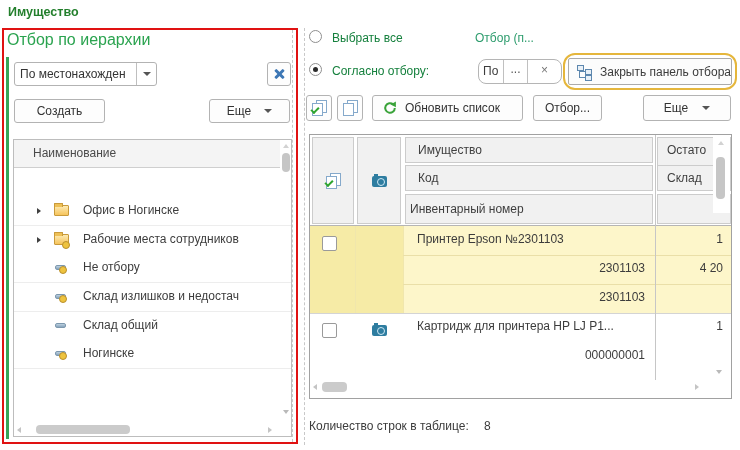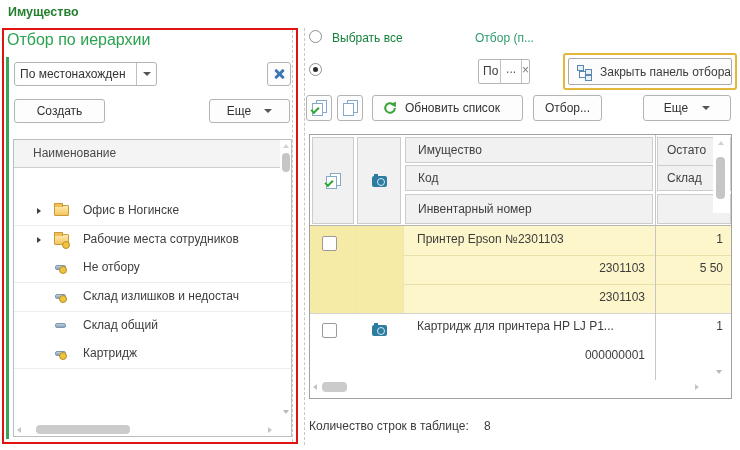--- a/index.html
+++ b/index.html
@@ -37,25 +37,25 @@
 .hthumb{background:#cbcbcb;border-radius:4px}
 .sarrow{width:0;height:0}
 .sa-up{border-left:3.5px solid transparent;border-right:3.5px solid transparent;border-bottom:4px solid #d2d2d2}
 .sa-down{border-left:3.5px solid transparent;border-right:3.5px solid transparent;border-top:4px solid #b9b9b9}
 .sa-left{border-top:3.5px solid transparent;border-bottom:3.5px solid transparent;border-right:4px solid #c4c4c4}
 .sa-right{border-top:3.5px solid transparent;border-bottom:3.5px solid transparent;border-left:4px solid #c4c4c4}
 .radio{width:13px;height:13px;border:1px solid #8f8f8f;border-radius:50%;background:#fff}
 .radio.sel::after{content:"";display:block;width:5px;height:5px;margin:3px;background:#2b2b2b;border-radius:50%}
 .rlabel{color:#15803d}
 .link{color:#2d9c6d}
-.ffield{left:478px;top:59px;width:52px;height:25px;border:1px solid #b5b5b5;border-radius:2px;display:flex;background:#fff}
+.ffield{left:478px;top:59px;width:84px;height:25px;border:1px solid #b5b5b5;border-radius:8px;display:flex;background:#fff}
 .fseg1{width:24px;overflow:hidden;white-space:nowrap;line-height:22px;padding-left:4px}
 .fseg2{width:24px;border-left:1px solid #c0c0c0;text-align:center;line-height:18px;color:#555}
 .fseg3{flex:1;border-left:1px solid #c0c0c0;text-align:center;line-height:21px;color:#777;font-size:12px}
-.closebtn-outer{left:563px;top:53px;width:174px;height:37px;border:2px solid #e5b63c;border-radius:3px;padding:3px;background:#fff}
+.closebtn-outer{left:563px;top:53px;width:174px;height:37px;border:2px solid #e5b63c;border-radius:12px;padding:3px;background:#fff}
 .closebtn{width:100%;height:100%;border:1px solid #ababab;border-radius:2px;background:#fcfcfc;display:flex;align-items:center;white-space:nowrap;overflow:hidden}
 .hier{position:relative;width:16px;height:14px;margin-left:8px}
 .hier i{position:absolute;background:#e8f0f7;border:1px solid #5d87ae;width:7px;height:6px}
 .hier .l{position:absolute;background:#5d87ae}
 .toolbtn{top:95px;height:26px}
 .sheets{position:relative;width:16px;height:16px}
 .sheets::before{content:"";position:absolute;left:5px;top:0;width:9px;height:11px;background:#fff;border:1px solid #85a9cb}
 .sheets::after{content:"";position:absolute;left:1px;top:3px;width:9px;height:11px;background:#fff;border:1px solid #85a9cb}
 .checkmark{position:absolute;left:0;top:7px;width:8px;height:5px;border-left:2px solid #2ea52e;border-bottom:2px solid #2ea52e;transform:rotate(-45deg);z-index:2}
 .table{left:309px;top:134px;width:423px;height:265px;border:1px solid #a1a1a1;background:#fff;overflow:hidden}
@@ -113,38 +113,39 @@
       <div class="abs trow" style="top:143px">
         <span class="dashico dot"></span>
         <span class="tlabel">Склад излишков и недостач</span>
       </div>
       <div class="abs trow" style="top:172px">
         <span class="dashico"></span>
         <span class="tlabel">Склад общий</span>
       </div>
       <div class="abs trow" style="top:200px">
         <span class="dashico dot"></span>
-        <span class="tlabel">Картридж</span>
+        <span class="tlabel">Ногинске</span>
       </div>
       <div class="abs" style="left:266px;top:0;width:11px;height:72px;background:#fff"></div>
       <div class="abs sarrow sa-up" style="left:269px;top:4px"></div>
       <div class="abs vthumb" style="left:268px;top:13px;width:8px;height:19px"></div>
       <div class="abs sarrow sa-down" style="left:269px;top:270px"></div>
       <div class="abs sarrow sa-left" style="left:3px;top:287px"></div>
       <div class="abs hthumb" style="left:22px;top:285px;width:94px;height:9px"></div>
       <div class="abs sarrow sa-right" style="left:254px;top:287px"></div>
     </div>
   </div>
 
   <div class="abs dash-v" style="left:304px;top:28px;height:417px"></div>
 
   <div class="abs radio" style="left:309px;top:30px"></div>
   <div class="abs rlabel" style="left:332px;top:31px">Выбрать все</div>
   <div class="abs link" style="left:475px;top:31px">Отбор (п...</div>
   <div class="abs radio sel" style="left:309px;top:63px"></div>
+  <div class="abs rlabel" style="left:332px;top:64px">Согласно отбору:</div>
 
   <div class="abs ffield">
     <div class="fseg1">По</div>
     <div class="fseg2">...</div>
     <div class="fseg3">×</div>
   </div>
 
   <div class="abs closebtn-outer">
     <div class="closebtn">
       <span class="hier">
@@ -187,37 +188,37 @@
     <div class="abs hbox" style="left:2px;top:2px;width:42px;height:87px">
       <span class="sheets" style="position:absolute;left:12px;top:35px">
           <span class="checkmark"></span>
         </span>
     </div>
     <div class="abs hbox" style="left:47px;top:2px;width:44px;height:87px">
       <span class="cam" style="left:14px;top:38px"></span>
     </div>
     <div class="abs hbox cell" style="left:95px;top:2px;width:248px;height:26px;line-height:24px;padding-left:12px">Имущество</div>
     <div class="abs hbox cell" style="left:95px;top:30px;width:248px;height:26px;line-height:24px;padding-left:12px">Код</div>
-    <div class="abs hbox cell" style="left:95px;top:59px;width:248px;height:30px;line-height:28px;padding-left:12px">Инвентарный номер</div>
+    <div class="abs hbox cell" style="left:95px;top:59px;width:248px;height:30px;line-height:28px;padding-left:4px">Инвентарный номер</div>
     <div class="abs hbox cell" style="left:347px;top:2px;width:74px;height:37px;line-height:24px;padding-left:9px">Остато</div>
     <div class="abs hbox cell" style="left:347px;top:30px;width:74px;height:26px;line-height:24px;padding-left:9px">Склад</div>
     <div class="abs hbox" style="left:347px;top:59px;width:74px;height:30px"></div>
     <div class="abs" style="left:0;top:90px;width:421px;height:1px;background:#b5b5b5"></div>
 
     <div class="abs" style="left:0;top:91px;width:93px;height:87px;background:#f6eba6"></div>
     <div class="abs" style="left:93px;top:91px;width:328px;height:87px;background:#fdf6ca"></div>
     <div class="abs" style="left:45px;top:91px;width:1px;height:87px;background:#f0e6ac"></div>
     <div class="abs" style="left:93px;top:91px;width:1px;height:87px;background:#f0e6ac"></div>
     <div class="abs" style="left:93px;top:120px;width:328px;height:1px;background:#eadfa8"></div>
     <div class="abs" style="left:93px;top:149px;width:328px;height:1px;background:#eadfa8"></div>
     <div class="abs checkbox" style="left:12px;top:101px"></div>
     <div class="abs cell" style="left:107px;top:97px;width:230px;height:16px">Принтер Epson №2301103</div>
     <div class="abs cell" style="left:330px;top:97px;width:83px;height:16px;text-align:right">1</div>
     <div class="abs cell" style="left:200px;top:126px;width:135px;height:16px;text-align:right">2301103</div>
-    <div class="abs cell" style="left:330px;top:126px;width:83px;height:16px;text-align:right">5 50</div>
+    <div class="abs cell" style="left:330px;top:126px;width:83px;height:16px;text-align:right">4 20</div>
     <div class="abs cell" style="left:200px;top:155px;width:135px;height:16px;text-align:right">2301103</div>
     <div class="abs" style="left:0;top:178px;width:421px;height:1px;background:#d4d4d4"></div>
 
     <div class="abs checkbox" style="left:12px;top:188px"></div>
     <span class="cam" style="left:62px;top:190px"></span>
     <div class="abs cell" style="left:107px;top:184px;width:226px;height:16px">Картридж для принтера HP LJ P1...</div>
     <div class="abs cell" style="left:330px;top:184px;width:83px;height:16px;text-align:right">1</div>
     <div class="abs cell" style="left:200px;top:213px;width:135px;height:16px;text-align:right">000000001</div>
 
     <div class="abs" style="left:345px;top:0;width:1px;height:245px;background:#c6c6c6"></div>

